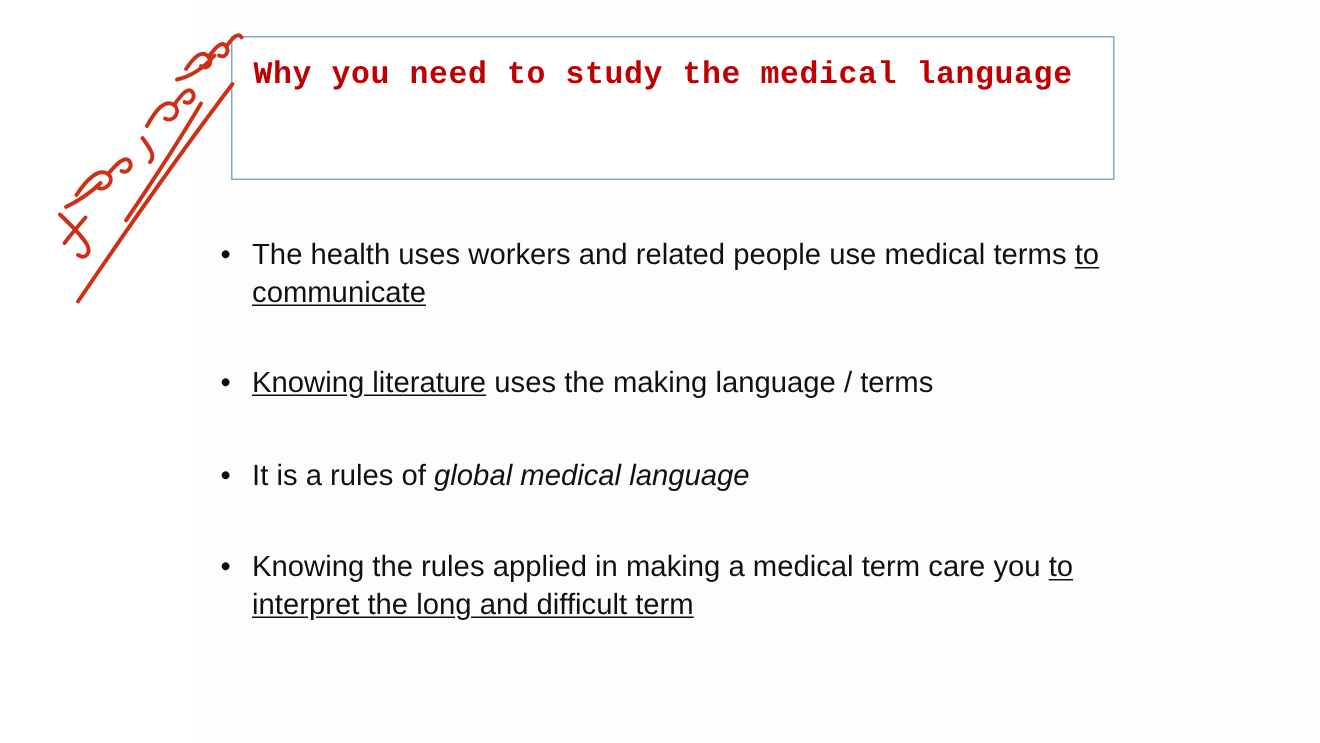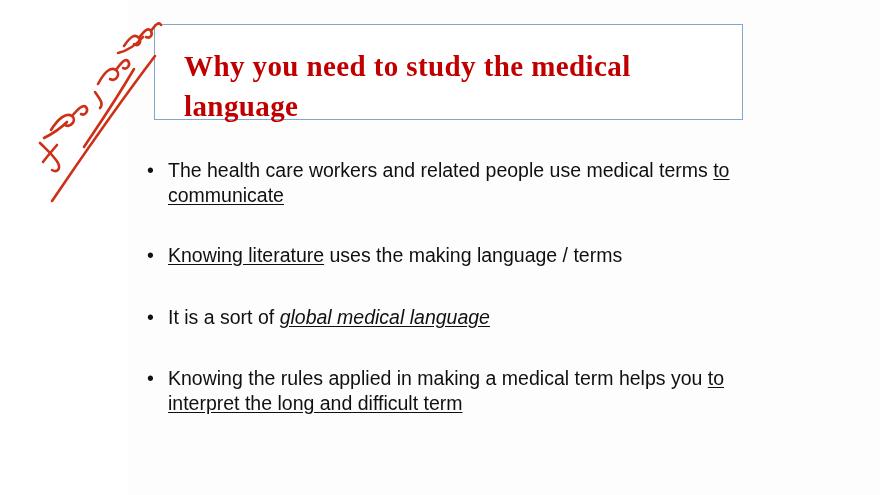--- a/index.html
+++ b/index.html
@@ -38,25 +38,25 @@
     box-sizing: border-box;
     border: 1.5px solid #7fa8cd;
     background: #ffffff;
   }
 
   #title-text {
     position: absolute;
     left: 14px;
     top: 6px;
     width: 562px;
-    margin: 15px;
+    margin: 0;
     color: #c00000;
-    font-family: Liberation Serif, serif;
+    font-family: Liberation Mono, monospace;
     font-weight: bold;
-    font-size: 29px;
+    font-size: 21px;
     line-height: 40px;
     letter-spacing: 0.4px;
     white-space: pre-line;
   }
 
   
   #bullet-list {
     position: absolute;
     left: 140px;
     top: 158px;
@@ -77,21 +77,21 @@
     left: 7px;
     top: 0;
     font-size: 19.5px;
     line-height: 25px;
     color: #101010;
   }
 
   .bullet-text { display: block; }
 
   .u  { text-decoration: underline; text-underline-offset: 2px; }
-  .ui { text-decoration: underline; text-underline-offset: 2px; font-style: italic; }
+  .ui { text-underline-offset: 2px; font-style: italic; }
 
   #row-0 { margin-top: 0px; }
   #row-1 { margin-top: 35px; }
   #row-2 { margin-top: 37px; }
   #row-3 { margin-top: 36px; }
 
   
   #annotation {
     position: absolute;
     left: 0;
@@ -110,42 +110,42 @@
 
   <div id="title-box">
     <div id="title-text">Why you need to study the medical language</div>
   </div>
 
   <div id="bullet-list">
 
     <div class="bullet-row" id="row-0">
       <span class="bullet-marker">•</span>
       <span class="bullet-text">
-        <span>The health care workers and related people use medical terms </span><span class="u">to communicate</span>
+        <span>The health uses workers and related people use medical terms </span><span class="u">to communicate</span>
       </span>
     </div>
 
     <div class="bullet-row" id="row-1">
       <span class="bullet-marker">•</span>
       <span class="bullet-text">
         <span class="u">Knowing literature</span><span> uses the making language / terms</span>
       </span>
     </div>
 
     <div class="bullet-row" id="row-2">
       <span class="bullet-marker">•</span>
       <span class="bullet-text">
-        <span>It is a sort of </span><span class="ui">global medical language</span>
+        <span>It is a rules of </span><span class="ui">global medical language</span>
       </span>
     </div>
 
     <div class="bullet-row" id="row-3">
       <span class="bullet-marker">•</span>
       <span class="bullet-text">
-        <span>Knowing the rules applied in making a medical term helps you </span><span class="u">to interpret the long and difficult term</span>
+        <span>Knowing the rules applied in making a medical term care you </span><span class="u">to interpret the long and difficult term</span>
       </span>
     </div>
 
   </div>
 
   <svg id="annotation" viewBox="0 0 200 220">
     <g fill="none" stroke="#cc3118" stroke-width="2.6" stroke-linecap="round" stroke-linejoin="round">
 
       <path d="M 52 201 C 78 163, 108 118, 155 56"></path>
 

